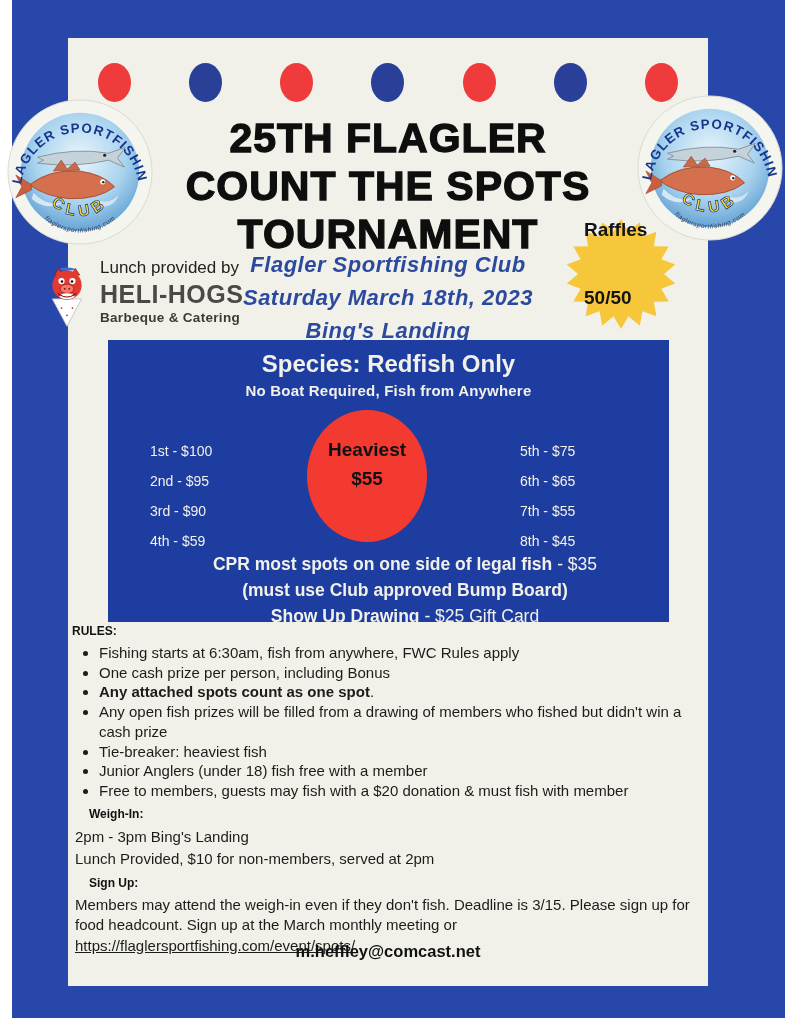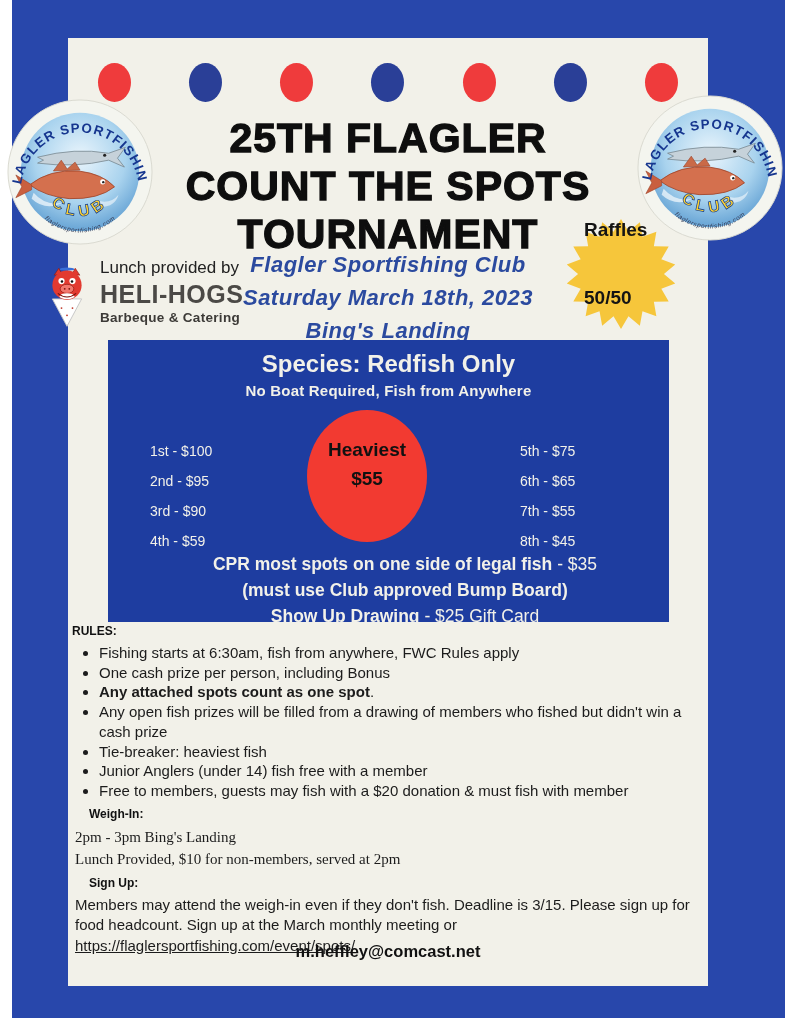--- a/index.html
+++ b/index.html
@@ -60,21 +60,21 @@
   .cpr-block { position:absolute; top:211px; left:0; width:100%; text-align:center;
                font-size:17.5px; line-height:26px;padding-left:33px; }
   .cpr-block b { font-weight:700; }
   .cpr-block span { font-weight:400; }
 
   
   .rules { position:absolute; left:72px; top:620px; width:640px; color:#1c1c1c; }
   .rules h3 { font-size:12px; font-weight:800; line-height:23px; color:#111; }
   .rules ul { list-style:disc; padding-left:27px; font-size:15px; line-height:19.7px; }
   .rules li b { font-weight:700; }
-  .rules .plain-lines { font-size:15px; line-height:22px; padding-left:3px;font-family:Liberation Serif, serif; }
+  .rules .plain-lines { font-size:15px; line-height:22px; padding-left:3px; }
   .rules .signup-text { font-size:15px; line-height:20.5px; width:632px; padding-left:3px; }
   .rules a { color:#1c1c1c; }
   .mt2 { margin-top:2px;margin-left:17px; }
 
   
   .contact { position:absolute; left:68px; top:941px; width:640px; text-align:center;
              font-size:16.5px; font-weight:800; line-height:21.5px; color:#111; }
 </style>
 </head>
 <body>
@@ -240,21 +240,21 @@
   </div>
 
   <div class="rules">
     <h3>RULES:</h3>
     <ul>
         <li><b></b><span>Fishing starts at 6:30am, fish from anywhere, FWC Rules apply</span></li>
         <li><b></b><span>One cash prize per person, including Bonus</span></li>
         <li><b>Any attached spots count as one spot</b><span>.</span></li>
         <li><b></b><span>Any open fish prizes will be filled from a drawing of members who fished but didn't win a cash prize</span></li>
         <li><b></b><span>Tie-breaker: heaviest fish</span></li>
-        <li><b></b><span>Junior Anglers (under 14) fish free with a member</span></li>
+        <li><b></b><span>Junior Anglers (under 18) fish free with a member</span></li>
         <li><b></b><span>Free to members, guests may fish with a $20 donation &amp; must fish with member</span></li>
       </ul>
     <h3 class="mt2">Weigh-In:</h3>
     <div class="plain-lines">
         <div>2pm - 3pm Bing's Landing</div>
         <div>Lunch Provided, $10 for non-members, served at 2pm</div>
       </div>
     <h3 class="mt2">Sign Up:</h3>
     <div class="signup-text">
       <span>Members may attend the weigh-in even if they don't fish. Deadline is 3/15. Please sign up for food headcount. Sign up at the March monthly meeting or</span>

